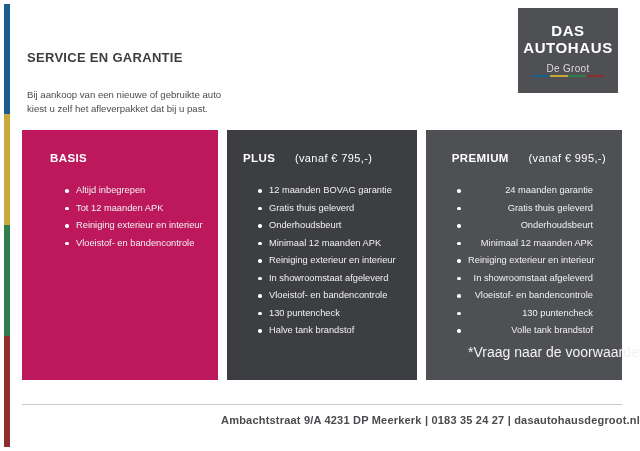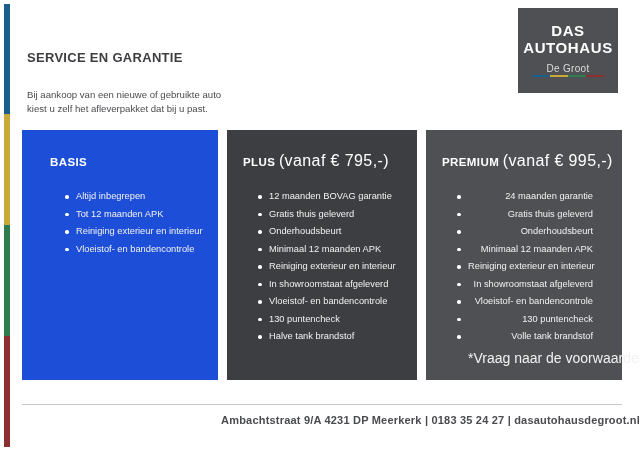--- a/index.html
+++ b/index.html
@@ -94,34 +94,35 @@
     top: 130px;
     width: 600px;
     display: flex;
     gap: 9px;
   }
   .card {
     box-sizing: border-box;
     padding: 22px 16px 18px 16px;
     color: #ffffff;
   }
-  .card.basis { width: 196px; height: 250px; background: #1d4ed8; padding-left: 28px; }
+  .card.basis { width: 196px; height: 250px; background: #be185d; padding-left: 28px; }
   .card.plus { width: 190px; height: 250px; background: #3d3e41; }
   .card.premium { width: 196px; height: 250px; background: #4f5053; text-align: right; }
 
   .card-title {
     font-size: 11.5px;
     font-weight: bold;
     letter-spacing: 0.4px;
     margin-bottom: 18px;
     white-space: nowrap;
   }
   .card-title .price {
     font-weight: normal;
-    font-size: 16px;
+    font-size: 11px;
+    margin-left: 16px;
   }
   ul.features {
     list-style: none;
     margin: 13px;
     padding: 0;
   }
   ul.features li {
     position: relative;
     padding-left: 13px;
     font-size: 9.3px;

